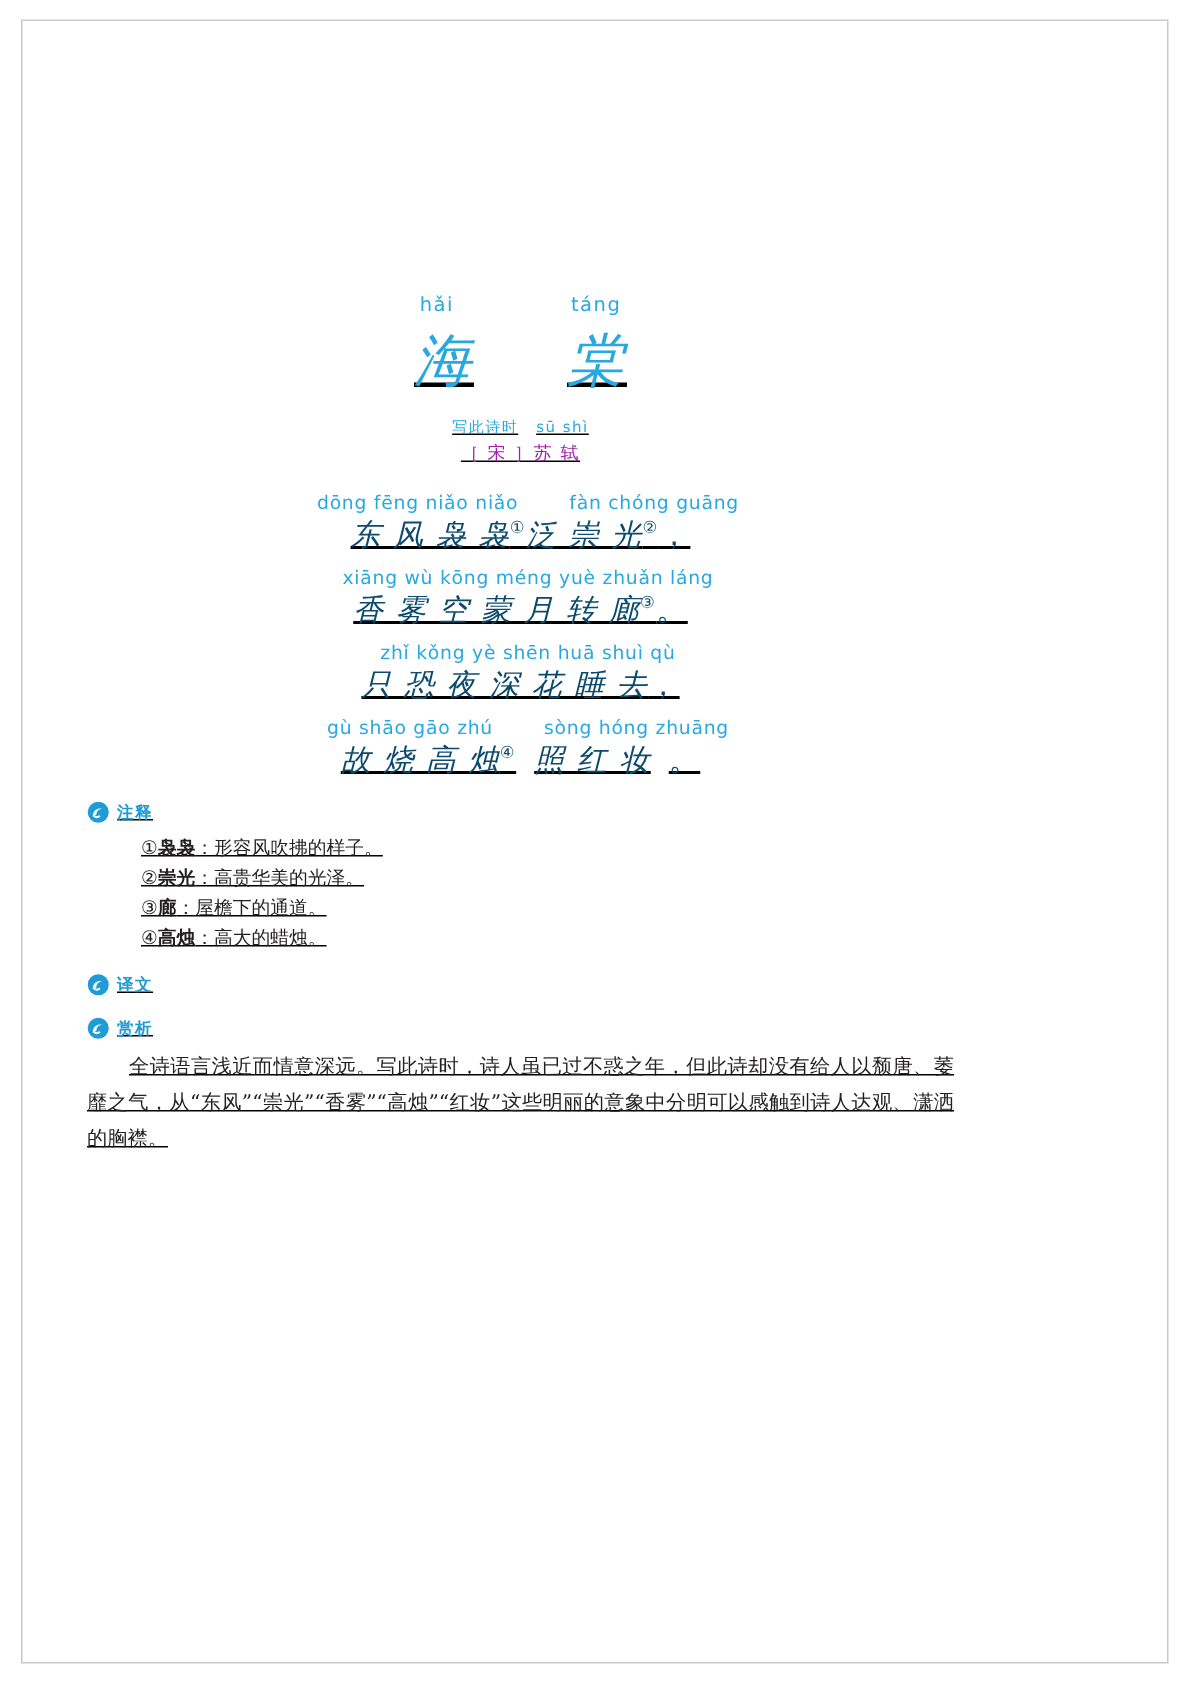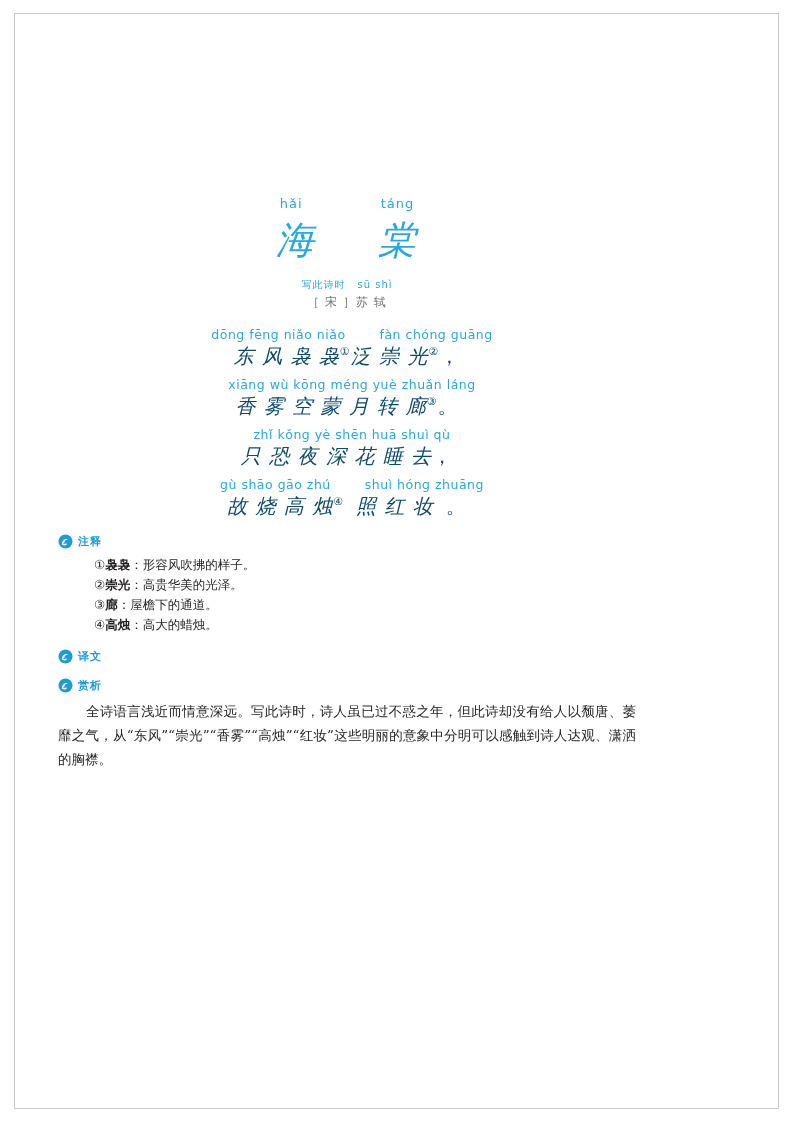--- a/index.html
+++ b/index.html
@@ -26,20 +26,21 @@
     height: 1096px;
     border: 1px solid #c9c9c9;
     box-sizing: border-box;
     pointer-events: none;
   }
   .content {
     position: absolute;
     left: 0;
     top: 0;
     width: 694px;
+    text-decoration: underline;
   }
 
   
   .poem-block {
     margin-top: 196px;
     text-align: center;
   }
   .title-pinyin {
     color: #29a8df;
     font-size: 13px;
@@ -61,21 +62,21 @@
   .title-han .th-1 { margin-right: 62px; }
   .author-pinyin {
     color: #29a8df;
     font-size: 10px;
     margin-top: 12px;
     letter-spacing: 1px;
     font-family: "DejaVu Sans", sans-serif;
   }
   .author-pinyin .ap-1 { margin-right: 12px; }
   .author-han {
-    color: #737373;
+    color: #a21caf;
     font-size: 12px;
     margin-top: 2px;
     letter-spacing: 1px;
     font-family: "DejaVu Serif", serif;
   }
 
   .lines {
     margin-top: 16px;
   }
   .line {
@@ -200,21 +201,21 @@
           <div class="line-pinyin">
             <span class="py-group">zhǐ kǒng yè shēn huā shuì qù</span>
           </div>
           <div class="line-han">
             <span>只 恐 夜 深 花 睡 去</span><span class="punct">，</span>
           </div>
         </div>
 
         <div class="line">
           <div class="line-pinyin">
-            <span class="py-group">gù shāo gāo zhú</span><span class="py-gap"></span><span class="py-group">shuì hóng zhuāng</span>
+            <span class="py-group">gù shāo gāo zhú</span><span class="py-gap"></span><span class="py-group">sòng hóng zhuāng</span>
           </div>
           <div class="line-han">
             <span>故 烧 高 烛</span><span class="sup">④</span><span class="han-gap"></span><span>照 红 妆</span><span class="han-gap"></span><span class="punct">。</span>
           </div>
         </div>
 
       </div>
     </div>
 
     <div class="section">

